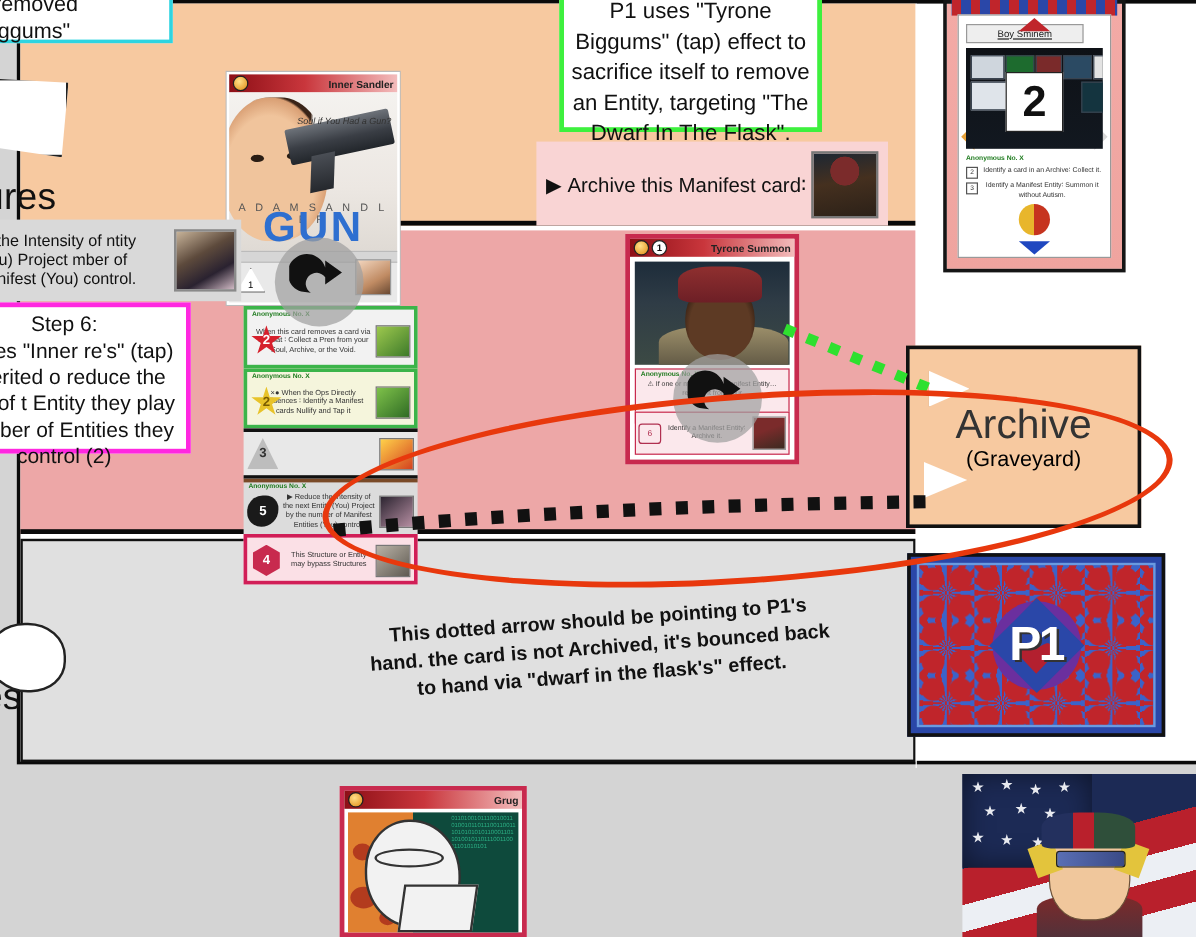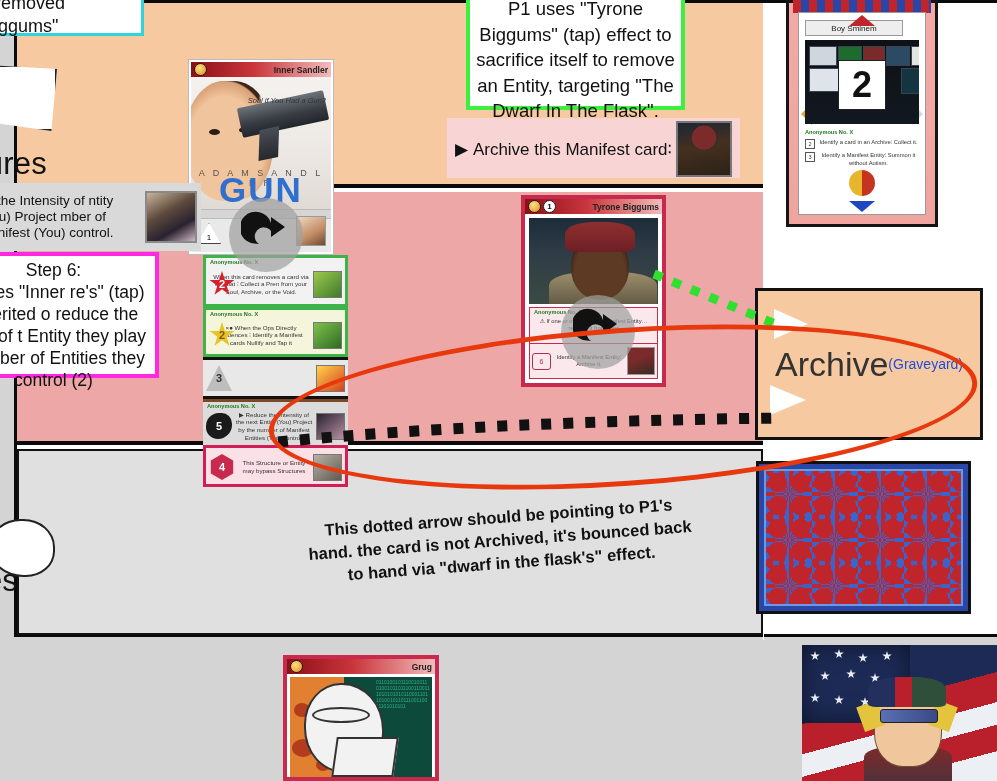--- a/index.html
+++ b/index.html
@@ -42,21 +42,21 @@
   .callout{position:absolute;background:#ffffff;box-sizing:border-box;
            text-align:center;color:#111;z-index:20;}
   .callout p{margin:0;}
 
   #callout-cyan{left:-52px;top:-12px;width:196px;height:48px;border:3px solid #2fd4e0;
                 font-size:18px;line-height:23px;padding-top:1px;text-align:left;padding-left:6px;}
   #callout-green{left:466px;top:-10px;width:219px;height:120px;border:4px solid #3ef03e;
                  font-size:18.5px;line-height:25.5px;padding:2px 5px;}
   #callout-magenta{left:-52px;top:252px;width:211px;height:126px;border:4px solid #ff27e0;
                    font-size:17.5px;line-height:22px;padding:3px 4px;}
-  #callout-pink{left:447px;top:118px;width:293px;height:60px;border:none;background:#f9d4d4;
+  #callout-pink{left:447px;top:118px;width:293px;height:70px;border:none;background:#f9d4d4;
                 font-size:17px;line-height:23px;padding:6px 8px 4px 8px;display:flex;
                 align-items:center;gap:4px;}
   #callout-pink .txt{flex:1;text-align:center;}
   #callout-pink .face{width:52px;height:52px;border:2px solid #777;flex:none;
         background:radial-gradient(circle at 50% 28%,#7b2b2b 0 26%,transparent 27%),
                    linear-gradient(170deg,#1d2733 0%,#45301f 45%,#2c2118 100%);}
 
   
   .note{position:absolute;left:300px;top:506px;width:400px;
         transform:rotate(-4.2deg);font-size:16.5px;line-height:23px;font-weight:bold;
@@ -151,21 +151,21 @@
       display:flex;align-items:center;justify-content:center;font-size:7px;color:#b03050;}
 
   
   #card-sminem{left:786px;top:0px;width:152px;height:227px;border:3px solid #151515;
      background:linear-gradient(180deg,#f3aaa6,#efa49f);padding:4px;box-sizing:border-box;}
   .sminem-pattern{position:absolute;left:4px;top:-6px;right:4px;height:16px;
      background:repeating-linear-gradient(90deg,#c0252b 0 8px,#2a47a8 8px 16px);}
   .sminem-inner{position:absolute;left:9px;top:9px;right:9px;bottom:9px;background:#fff;
      border:1px solid #999;}
   .sminem-name{margin:7px 22px 0 6px;height:14px;background:#eee;border:1px solid #999;
-     display:flex;align-items:center;justify-content:center;font-size:8px;color:#222;}
+     display:flex;align-items:center;justify-content:center;font-size:8px;color:#222;text-decoration:underline;}
   .sminem-art{margin:4px 6px 0 6px;height:84px;position:relative;overflow:hidden;
      background:linear-gradient(180deg,#0e1116 0%,#121820 100%);}
   .monitor{position:absolute;border:1px solid #3a4450;}
   .sminem-num{position:absolute;left:50%;top:20px;transform:translateX(-50%);
      width:46px;height:48px;background:#fff;border:1px solid #222;display:flex;
      align-items:center;justify-content:center;font-size:36px;font-weight:bold;color:#111;}
   .sminem-txt{margin:5px 6px 0 6px;font-size:5.8px;line-height:7.4px;color:#333;}
   .sminem-txt .tag{color:#1d7a1d;font-weight:bold;display:block;margin-bottom:3px;font-size:5.6px;}
   .sminem-line{display:flex;gap:3px;margin-bottom:3px;}
   .sminem-line .n{width:8px;height:8px;border:1px solid #555;flex:none;text-align:center;
@@ -179,25 +179,25 @@
      width:0;height:0;border-left:13px solid transparent;border-right:13px solid transparent;
      border-top:11px solid #1f47c0;}
   .arrow-lf{position:absolute;left:2px;top:50%;transform:translateY(-50%);
      width:0;height:0;border-top:11px solid transparent;border-bottom:11px solid transparent;
      border-right:11px solid #e8a33a;}
   .arrow-rt{position:absolute;right:2px;top:50%;transform:translateY(-50%);
      width:0;height:0;border-top:11px solid transparent;border-bottom:11px solid transparent;
      border-left:11px solid #d8d8d8;}
 
   
-  #archive{position:absolute;left:755px;top:288px;width:228px;height:152px;
+  #archive{position:absolute;left:755px;top:288px;width:196px;height:152px;
      background:#f7c9a0;border:3px solid #111;box-sizing:border-box;
-     display:flex;flex-direction:row;align-items:center;justify-content:center;z-index:10;}
+     display:flex;flex-direction:column;align-items:center;justify-content:center;z-index:10;}
   #archive .t1{font-size:34px;color:#333;line-height:36px;}
-  #archive .t2{font-size:14px;color:#1d4ed8;}
+  #archive .t2{font-size:18px;color:#000000;}
   #arc-tri-a{left:16px;top:18px;width:34px;height:30px;background:#fff;
      clip-path:polygon(0 0,100% 50%,0 100%);border:0;
      filter:drop-shadow(1px 0 0 #111) drop-shadow(-1px 0 0 #111) drop-shadow(0 1px 0 #111) drop-shadow(0 -1px 0 #111);}
   #arc-tri-b{left:12px;bottom:22px;width:36px;height:30px;background:#fff;
      clip-path:polygon(0 0,100% 50%,0 100%);
      filter:drop-shadow(1px 0 0 #111) drop-shadow(-1px 0 0 #111) drop-shadow(0 1px 0 #111) drop-shadow(0 -1px 0 #111);}
 
   
   #card-p1{position:absolute;left:756px;top:461px;width:215px;height:153px;
      border:3px solid #111;background:#2a47a8;box-sizing:border-box;padding:4px;z-index:10;}
@@ -348,21 +348,21 @@
         <span class="gem hex" style="background:#c82a4e;">4</span>
         <span class="txt">This Structure or Entity may bypass Structures</span>
         <span class="th" style="background:linear-gradient(140deg,#b9b2a6,#5f5a52);"></span>
       </div>
     </div>
 
     <div class="card" id="card-tyrone">
       <div class="card-title">
         <span class="pip orange"></span>
         <span class="pip white" style="margin-left:2px;">1</span>
-        <span class="nm">Tyrone Biggums</span>
+        <span class="nm">Tyrone Summon</span>
       </div>
       <div class="art">
         <div class="tyrone-body"></div>
         <div class="tyrone-head"></div>
         <div class="tyrone-hat"></div>
       </div>
       <div class="box1">
         <span class="tag">Anonymous  No. X</span>
         <div class="abil">⚠ If one or more of your Manifest Entity… remove it from your</div>
       </div>
@@ -417,20 +417,25 @@
 
   <div id="archive">
     <div id="arc-tri-a" style="position:absolute;"></div>
     <div id="arc-tri-b" style="position:absolute;"></div>
     <div class="t1">Archive</div>
     <div class="t2">(Graveyard)</div>
   </div>
 
   <div id="card-p1">
     <div class="pat"></div>
+    <div class="p1-badge">
+      <div class="p1-diamond"></div>
+      <div class="p1-heart"></div>
+      <div class="p1-text">P1</div>
+    </div>
   </div>
 
   <div id="card-grug">
     <div class="card-title">
       <span class="pip orange"></span>
       <span class="nm">Grug</span>
     </div>
     <div class="art">
       <div class="orange-dot" style="left:4px;top:26px;width:16px;height:14px;"></div>
       <div class="orange-dot" style="left:2px;top:62px;width:22px;height:18px;"></div>

